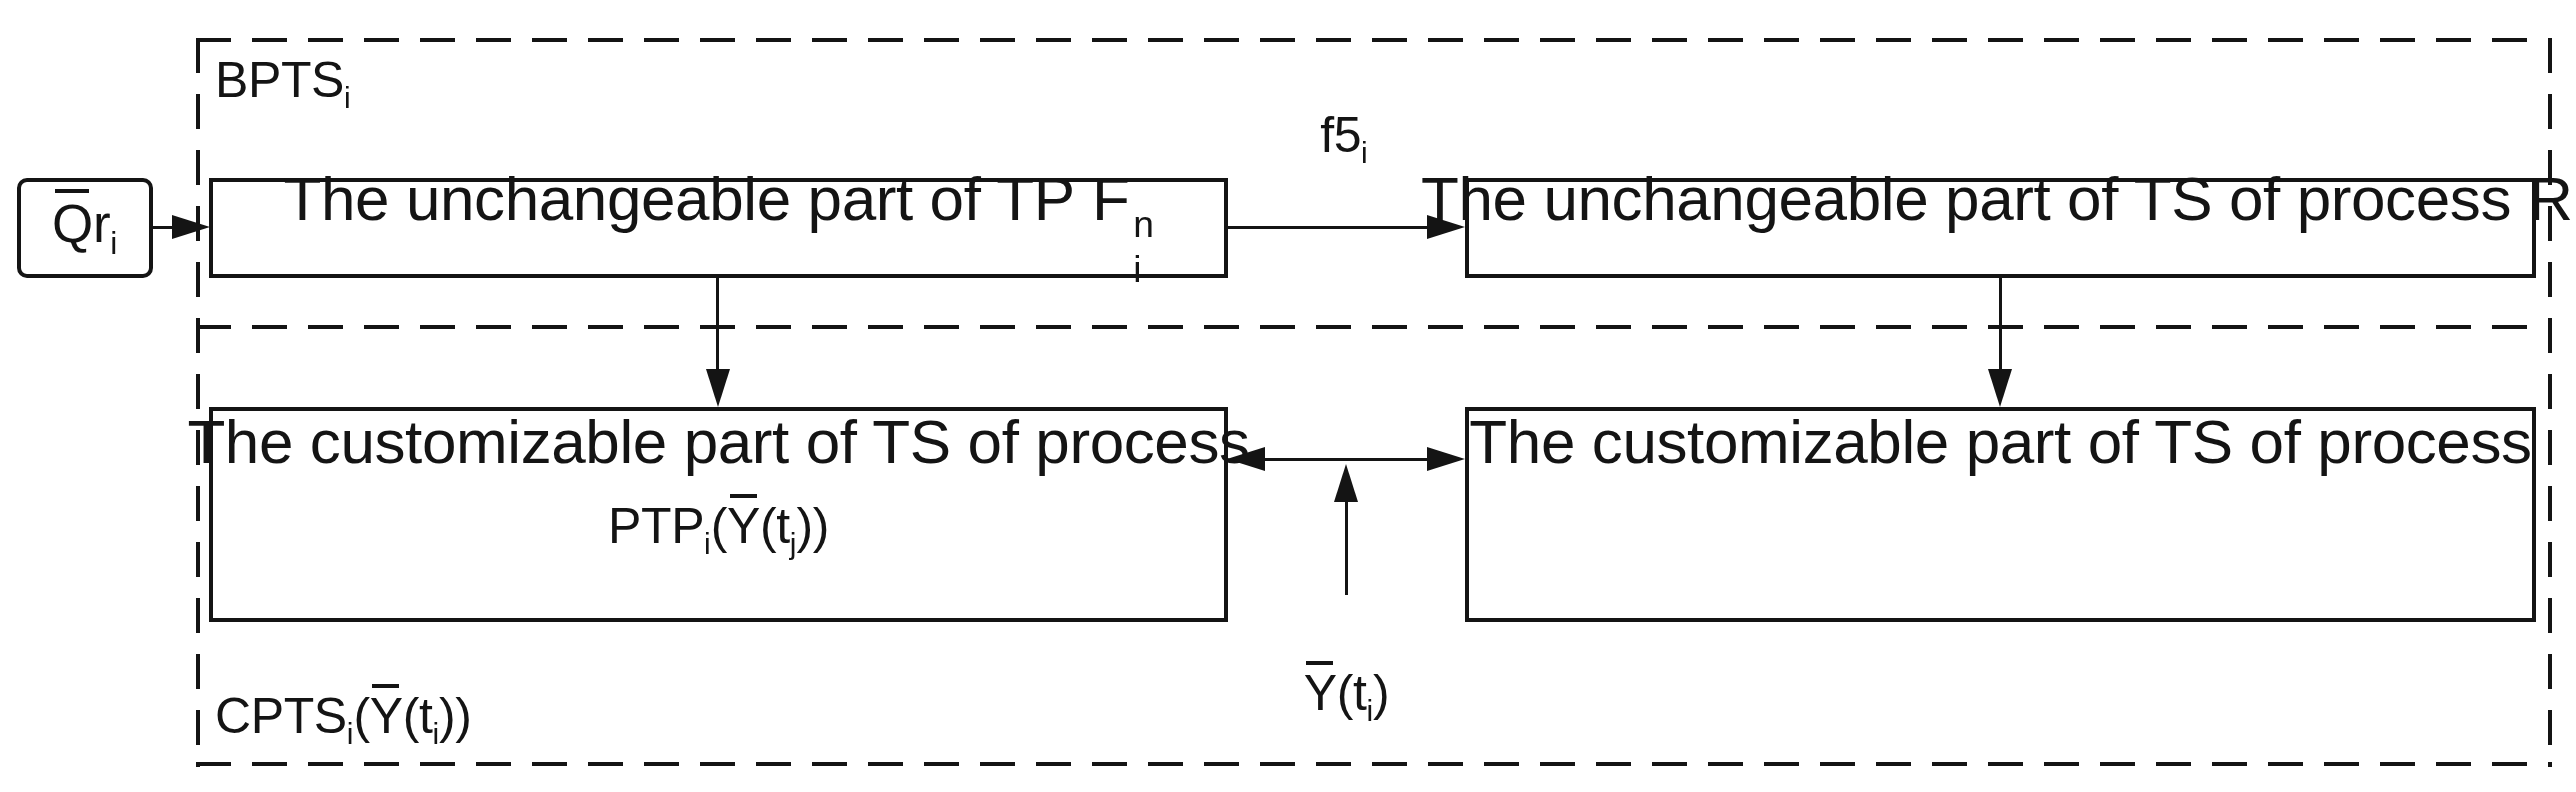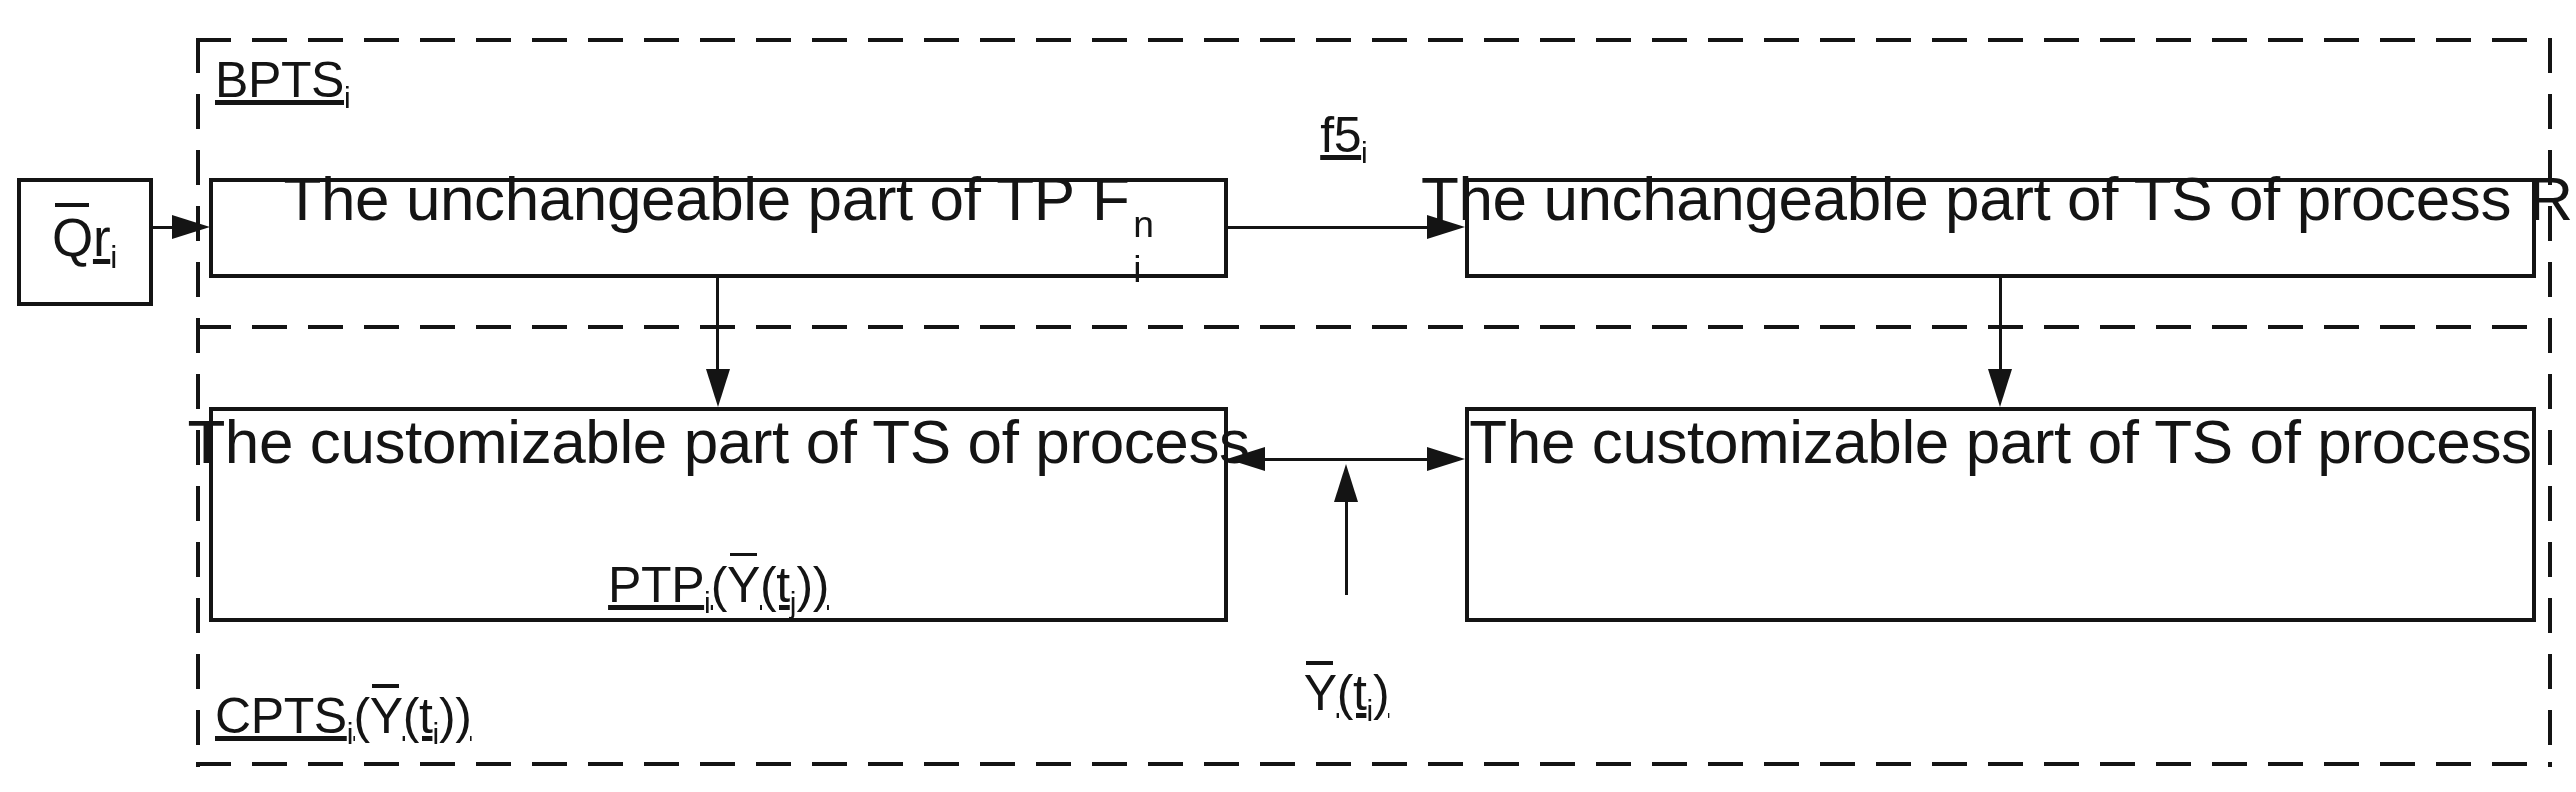--- a/index.html
+++ b/index.html
@@ -9,23 +9,23 @@
     letter-spacing:-0.4px;overflow:hidden;
   }
   
   .hdash{position:absolute;height:4.2px;
     background:repeating-linear-gradient(90deg,#141414 0px,#141414 35px,transparent 35px,transparent 56px);}
   .vdash{position:absolute;width:4.2px;
     background:repeating-linear-gradient(180deg,#141414 0px,#141414 35px,transparent 35px,transparent 56px);}
   
   .node{position:absolute;border:4.2px solid #141414;background:#fff;box-sizing:border-box;
     display:flex;align-items:center;justify-content:center;text-align:center;}
-  .node.twolines{flex-direction:column;justify-content:space-between;gap:28px;}
+  .node.twolines{flex-direction:column;justify-content:flex-start;gap:28px;}
   .txt{font-size:62px;line-height:1;white-space:nowrap;}
-  .formula{font-size:50px;line-height:1;white-space:nowrap;text-decoration:underline;}
+  .formula{font-size:50px;line-height:1;white-space:nowrap;}
   .label{position:absolute;line-height:1;white-space:nowrap;}
   .sub{font-size:0.6em;vertical-align:-0.38em;letter-spacing:0;}
   .sym{margin-left:0.28em;display:inline-block;}
   .stack{display:inline-flex;flex-direction:column;align-items:flex-start;
     font-size:0.6em;line-height:1;vertical-align:-0.45em;margin-left:0.1em;row-gap:0.22em;}
   .ov{position:relative;display:inline-block;}
   .ov::before{content:"";position:absolute;left:8%;right:10%;top:-0.14em;height:0.07em;background:currentColor;}
   
   .hline{position:absolute;height:3.3px;background:#141414;}
   .vline{position:absolute;width:3.3px;background:#141414;}
@@ -46,21 +46,21 @@
 
   <div class="hdash" style="left:196px;top:325px;width:2356px;"></div>
 
   <div class="label formula" style="left:215px;top:55px;">
     <span>BPTS</span><span class="sub">i</span>
   </div>
   <div class="label formula" style="left:215px;top:691px;">
     <span>CPTS</span><span class="sub">i</span><span>(</span><span class="ov">Y</span><span>(t</span><span class="sub">i</span><span>))</span>
   </div>
 
-  <div class="node" style="left:16.7px;top:178px;width:136px;height:128px;">
+  <div class="node" style="left:16.7px;top:178px;width:136px;height:100px;border-radius:10px;">
     <span class="formula" style="font-size:53px;">
       <span class="ov">Q</span><span>r</span><span class="sub">i</span>
     </span>
   </div>
 
   <div>
     <div class="hline" style="left:153px;top:226px;width:25px;"></div>
     <div class="head-r" style="left:172px;top:215px;"></div>
   </div>
 

